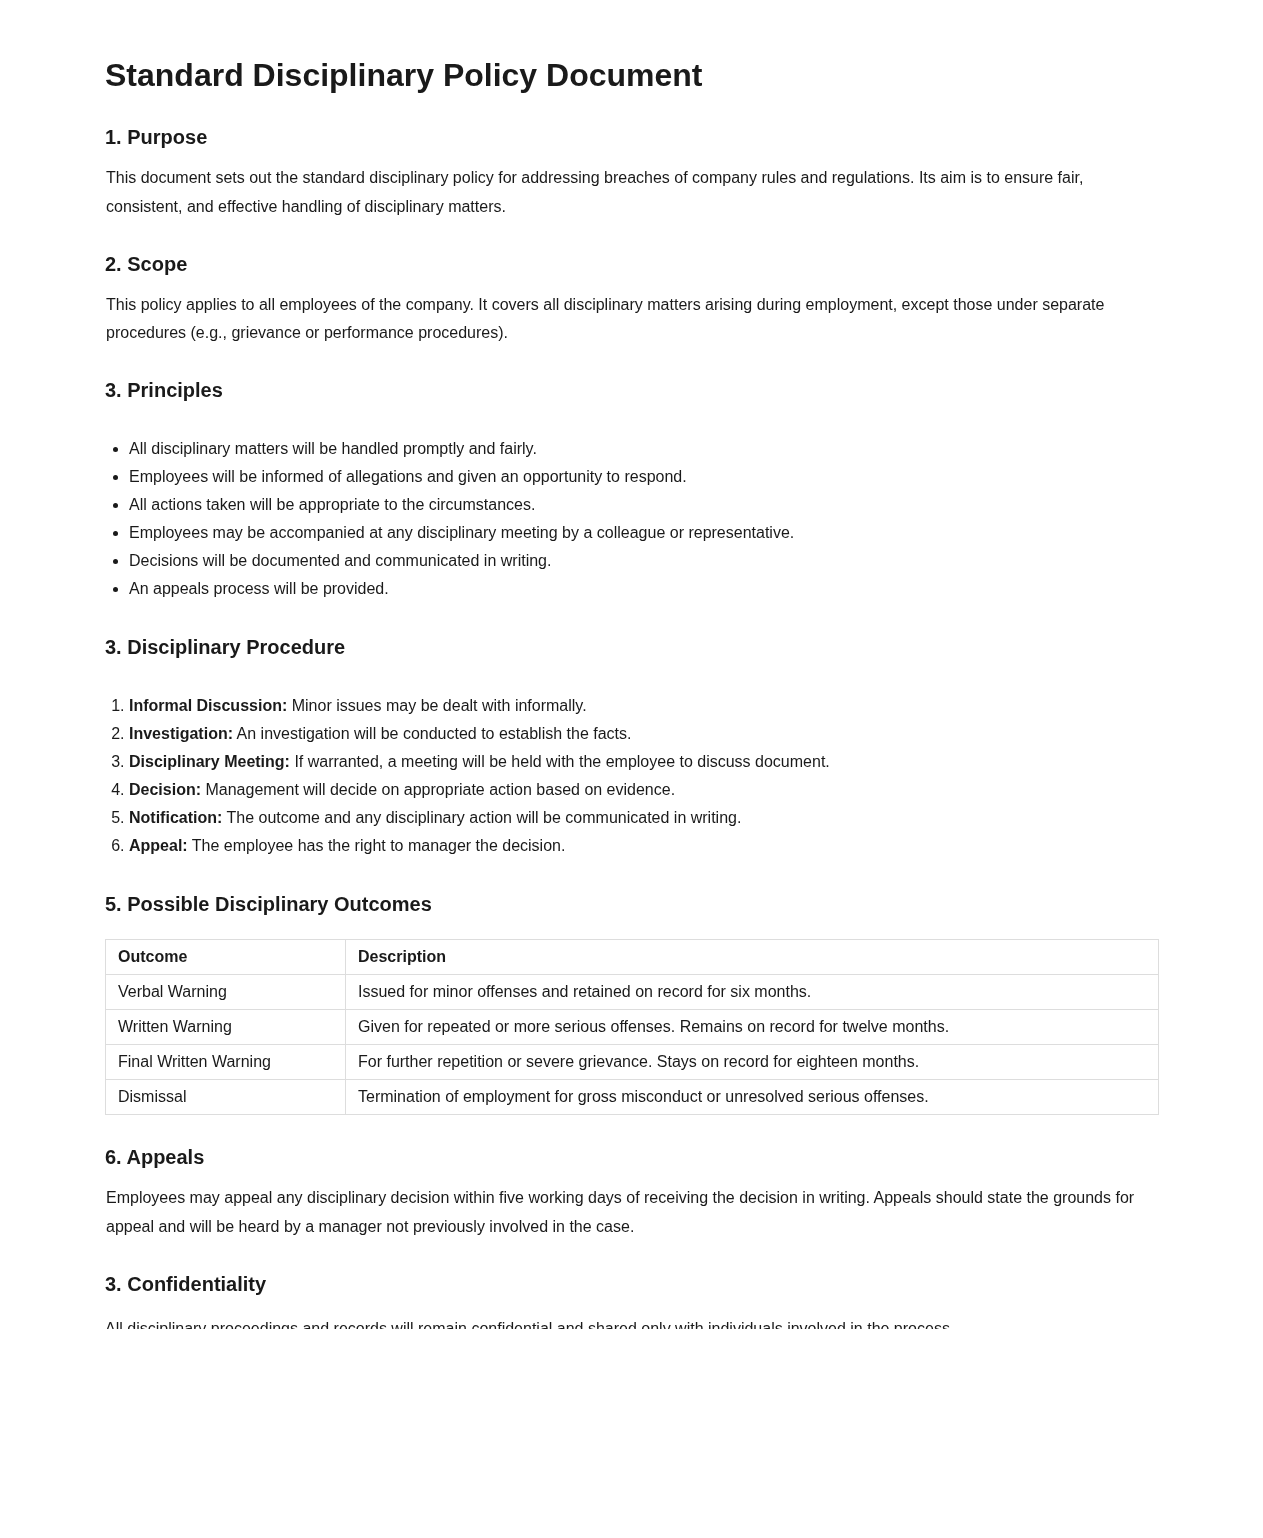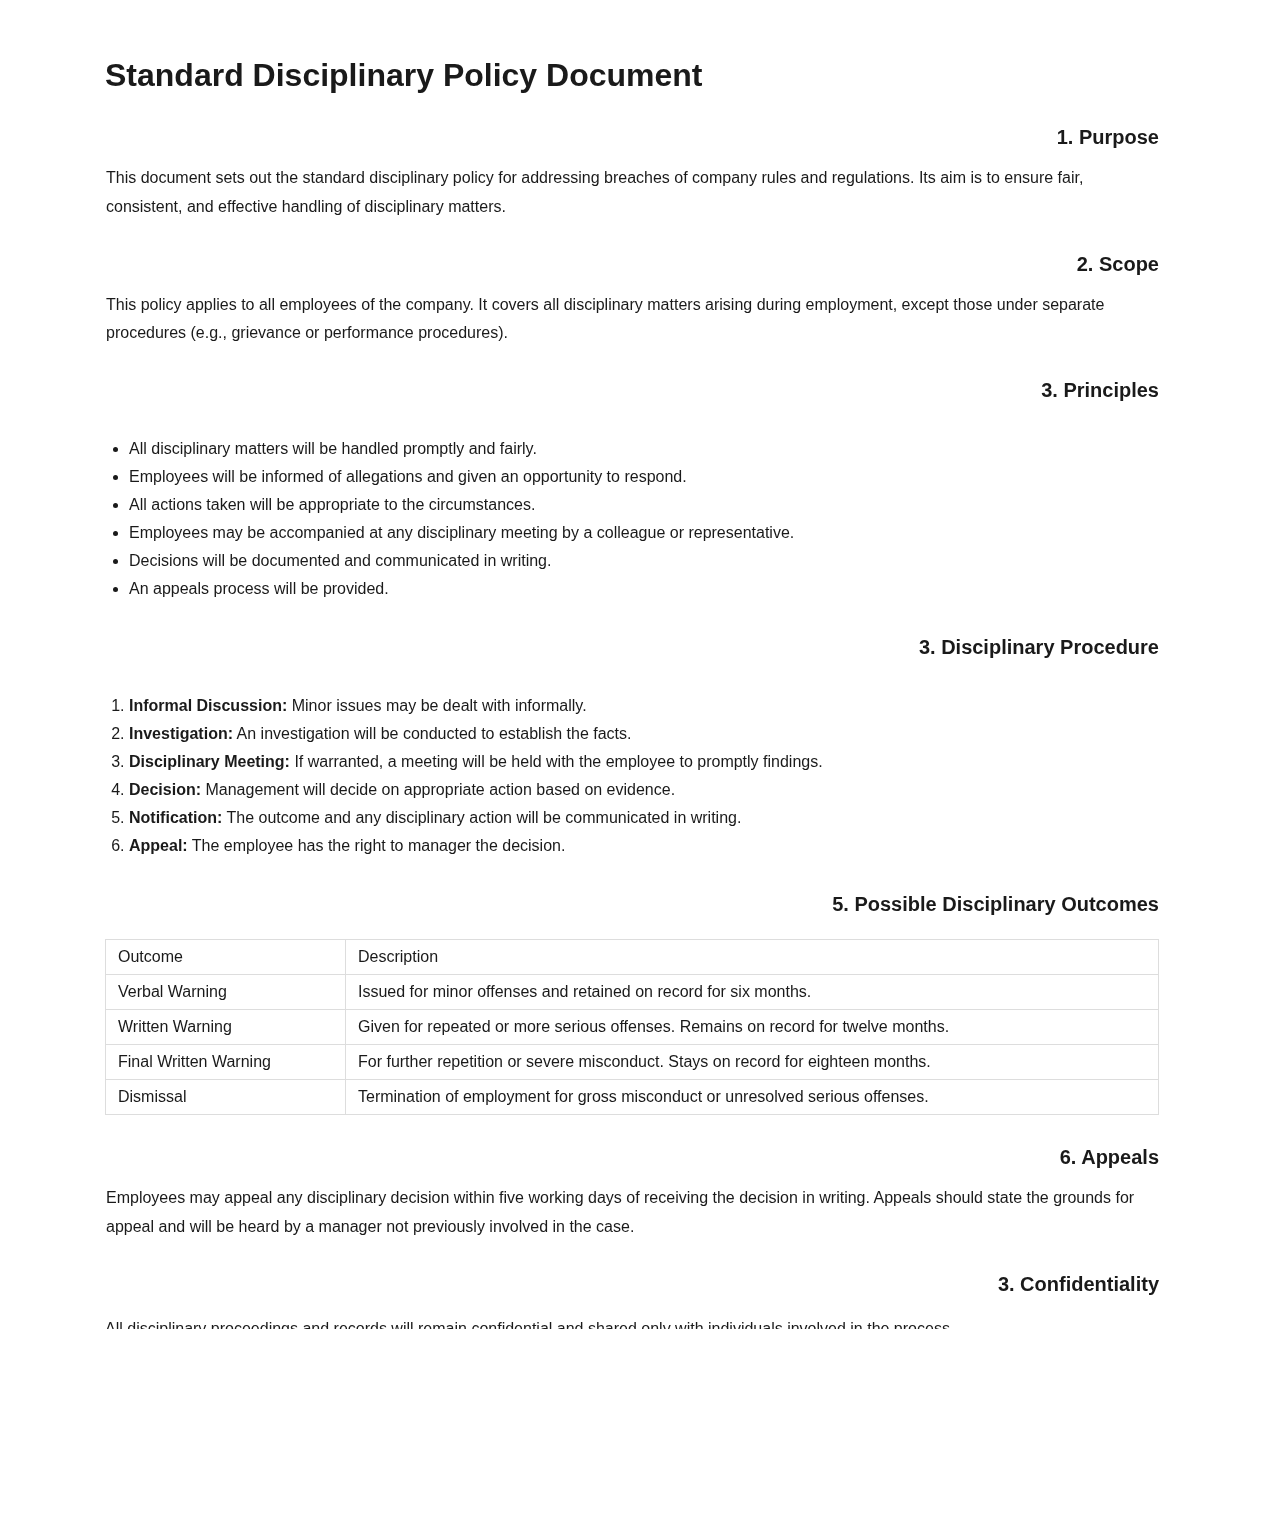--- a/index.html
+++ b/index.html
@@ -20,21 +20,20 @@
     font-size: 32px;
     line-height: 1.25;
     font-weight: 700;
     margin: 0 0 12px 0;
   }
   h2 {
     font-size: 20px;
     line-height: 1.25;
     font-weight: 700;
     margin: 30px 0 12px 0;
-    text-align: right;
   }
   p {
     font-size: 16px;
     line-height: 1.8;
     margin: 14px 1px;
   }
   ul, ol {
     font-size: 16px;
     line-height: 1.75;
     margin: 32px 0;
@@ -47,21 +46,21 @@
     margin: 22px 0;
   }
   th, td {
     border: 1px solid #dddddd;
     padding: 7px 12px;
     font-size: 16px;
     line-height: 1.25;
     text-align: left;
     vertical-align: top;
   }
-  th { font-weight: 400; }
+  th { font-weight: 700; }
   col.outcome-col { width: 240px; }
   .clip {
     height: 20px;
     overflow: hidden;
   }
   .clip p { margin: 6px 0; }
 </style>
 </head>
 <body>
 
@@ -82,21 +81,21 @@
     <li>All actions taken will be appropriate to the circumstances.</li>
     <li>Employees may be accompanied at any disciplinary meeting by a colleague or representative.</li>
     <li>Decisions will be documented and communicated in writing.</li>
     <li>An appeals process will be provided.</li>
   </ul>
 
   <h2>3. Disciplinary Procedure</h2>
   <ol>
     <li><strong>Informal Discussion:</strong> <span>Minor issues may be dealt with informally.</span></li>
     <li><strong>Investigation:</strong> <span>An investigation will be conducted to establish the facts.</span></li>
-    <li><strong>Disciplinary Meeting:</strong> <span>If warranted, a meeting will be held with the employee to promptly findings.</span></li>
+    <li><strong>Disciplinary Meeting:</strong> <span>If warranted, a meeting will be held with the employee to discuss document.</span></li>
     <li><strong>Decision:</strong> <span>Management will decide on appropriate action based on evidence.</span></li>
     <li><strong>Notification:</strong> <span>The outcome and any disciplinary action will be communicated in writing.</span></li>
     <li><strong>Appeal:</strong> <span>The employee has the right to manager the decision.</span></li>
   </ol>
 
   <h2>5. Possible Disciplinary Outcomes</h2>
   <table>
     <colgroup>
         <col class="outcome-col">
         <col>
@@ -111,21 +110,21 @@
       <tr>
         <td>Verbal Warning</td>
         <td>Issued for minor offenses and retained on record for six months.</td>
       </tr>
       <tr>
         <td>Written Warning</td>
         <td>Given for repeated or more serious offenses. Remains on record for twelve months.</td>
       </tr>
       <tr>
         <td>Final Written Warning</td>
-        <td>For further repetition or severe misconduct. Stays on record for eighteen months.</td>
+        <td>For further repetition or severe grievance. Stays on record for eighteen months.</td>
       </tr>
       <tr>
         <td>Dismissal</td>
         <td>Termination of employment for gross misconduct or unresolved serious offenses.</td>
       </tr>
     </tbody>
   </table>
 
   <h2>6. Appeals</h2>
   <p>Employees may appeal any disciplinary decision within five working days of receiving the decision in writing. Appeals should state the grounds for appeal and will be heard by a manager not previously involved in the case.</p>

